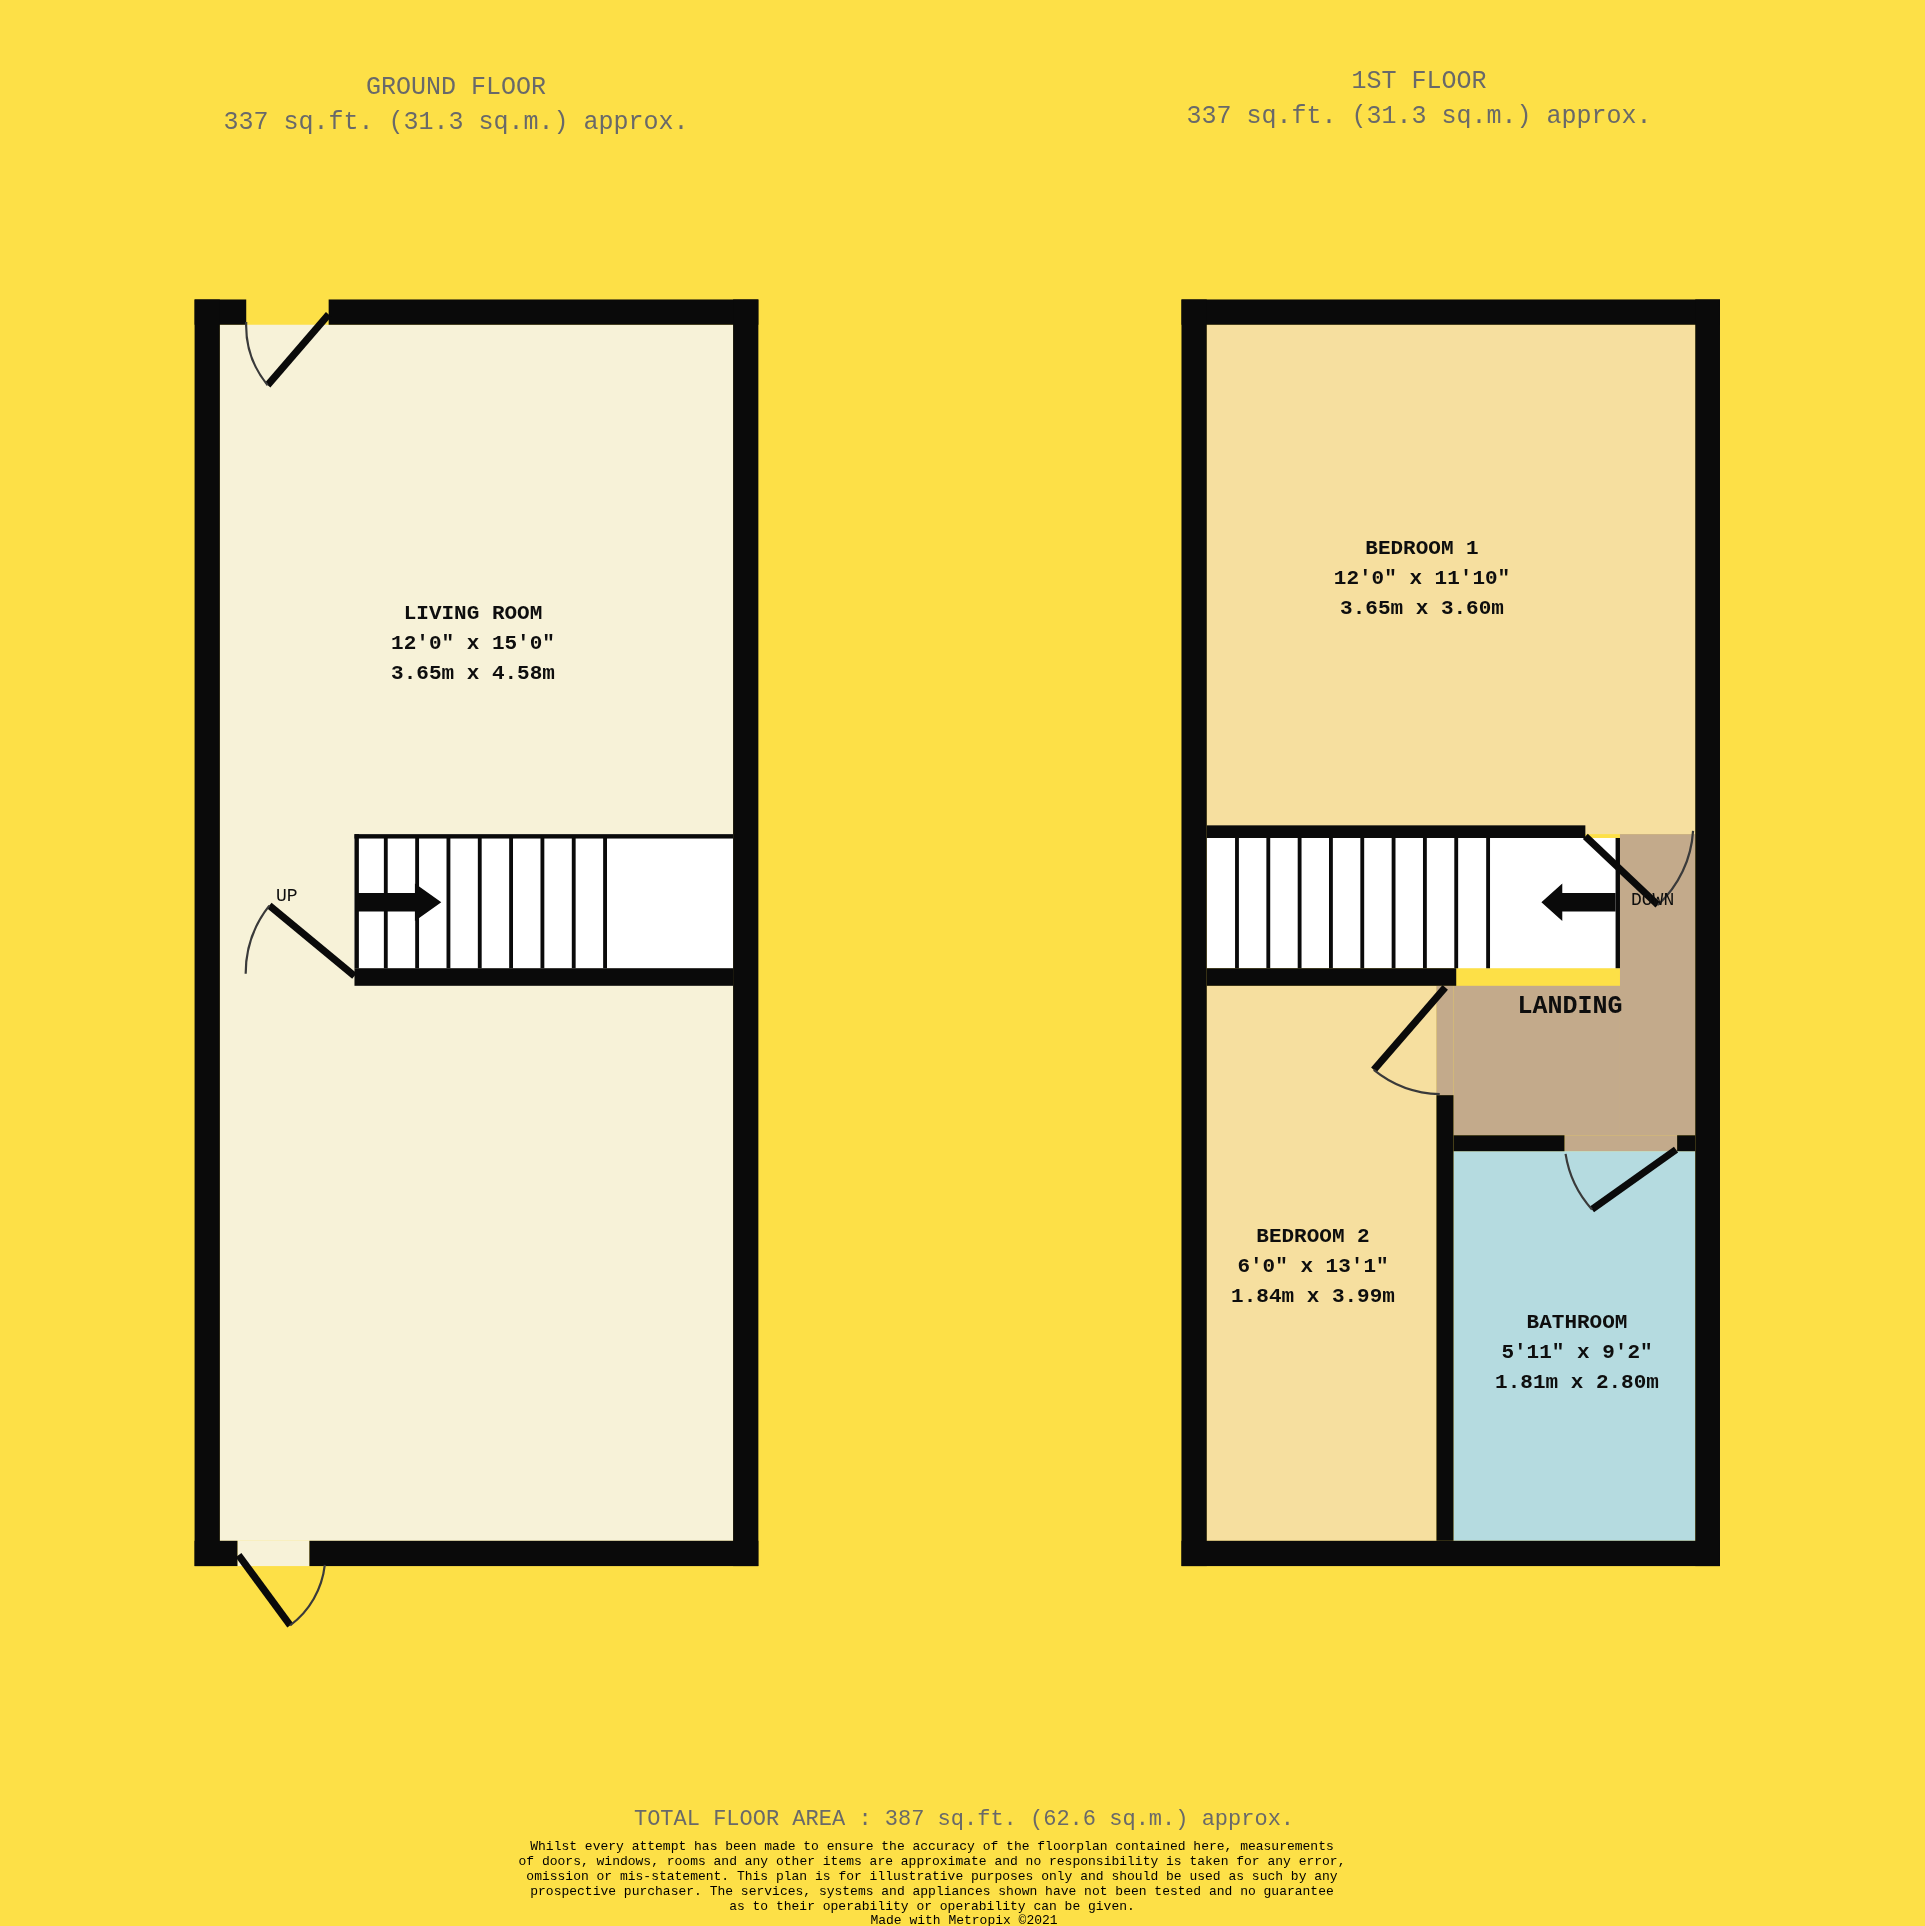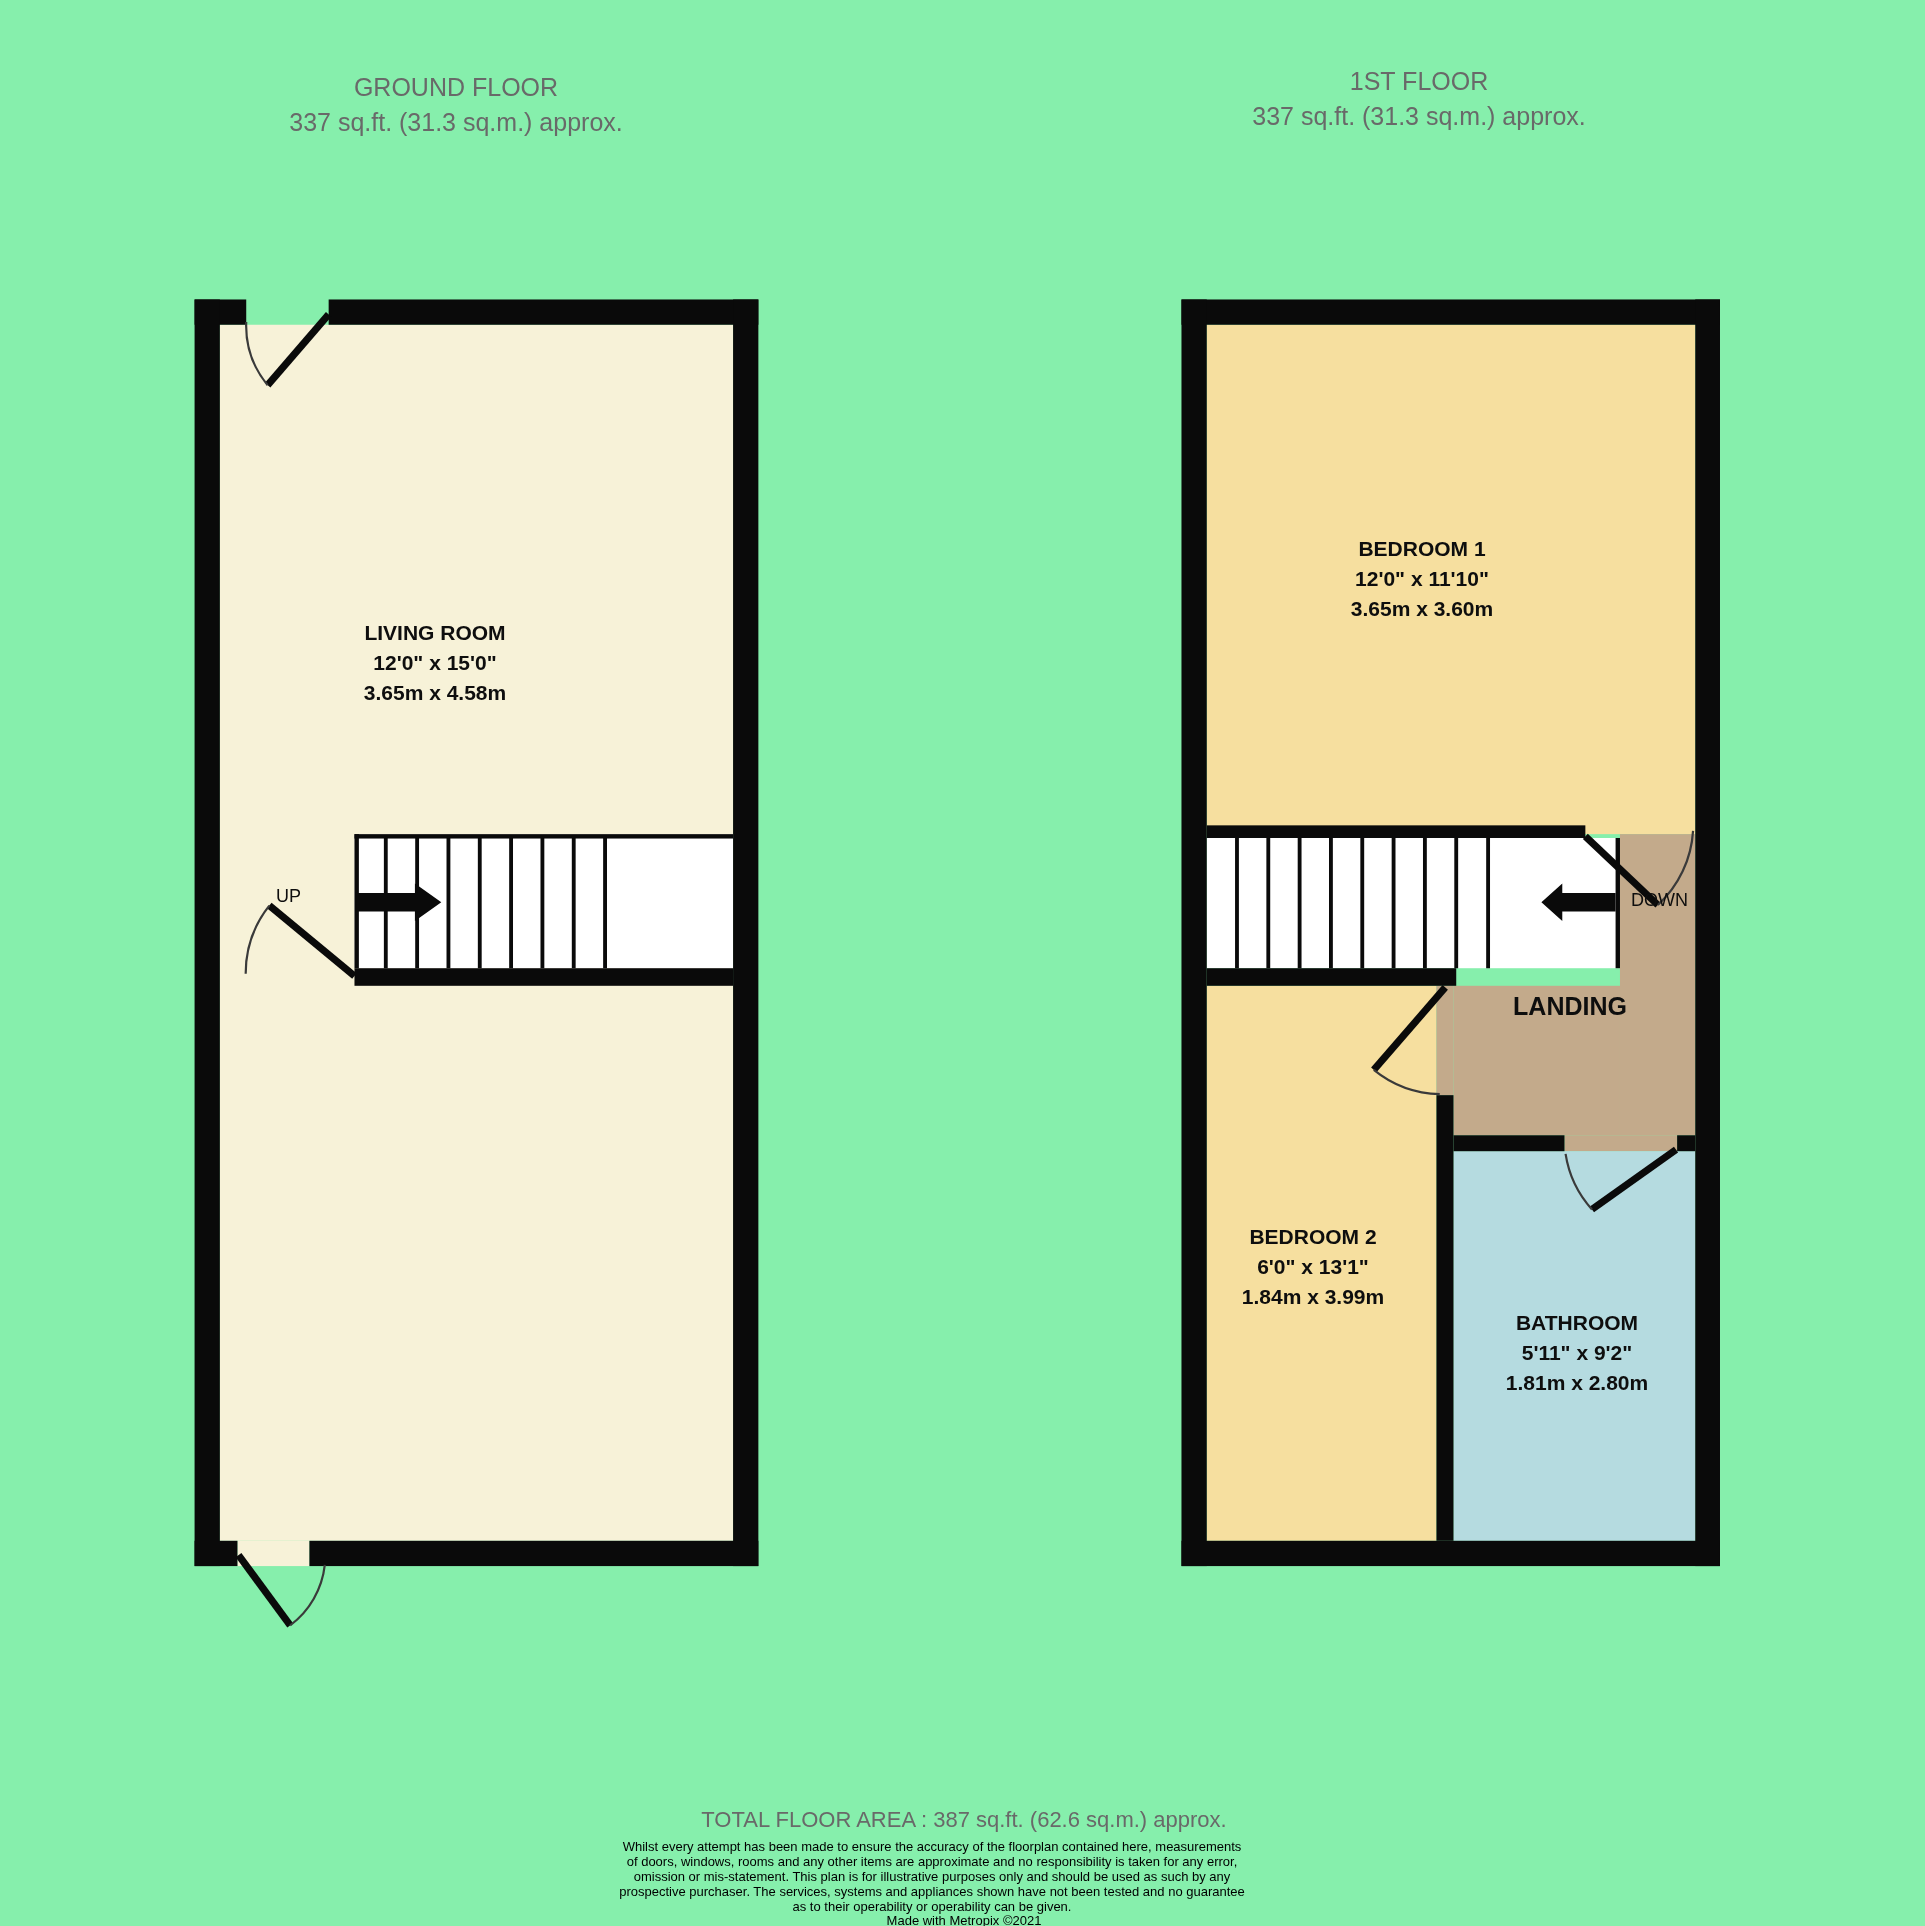--- a/index.html
+++ b/index.html
@@ -1,18 +1,18 @@
 <!DOCTYPE html>
 <html style="font-size:8.8px"><head>
 <meta charset="utf-8">
 <style>
   html,body{margin:0;padding:0;background:#ffffff;}
   #canvas{
-    position:relative;width:1925px;height:1926px;background:#86efac;overflow:hidden;
-    font-family:Liberation Sans, sans-serif;
+    position:relative;width:1925px;height:1926px;background:#fde047;overflow:hidden;
+    font-family:Liberation Mono, monospace;
   }
   #planSvg{position:absolute;left:0;top:0;z-index:2;pointer-events:none;}
   .lbl{position:absolute;z-index:3;text-align:center;transform:translateX(-50%);white-space:nowrap;}
   .hdr{color:#696969;font-size:25px;line-height:35px;font-weight:400;}
   .room-label{color:#0e0e0e;font-size:21px;line-height:30px;font-weight:700;}
   .stair-word{position:absolute;z-index:3;color:#0e0e0e;font-size:18px;font-weight:500;white-space:nowrap;}
   .down-word{overflow:hidden;width:64px;}
   .landing-word{color:#0e0e0e;font-size:25px;font-weight:700;}
   .total-line{color:#696969;font-size:22px;font-weight:400;}
   .disc{color:#000000;font-size:13px;line-height:15px;font-weight:400;}
@@ -122,21 +122,21 @@
 
   <div class="lbl hdr" style="left:456px;top:70px;">
     <div>GROUND FLOOR</div>
     <div>337 sq.ft. (31.3 sq.m.) approx.</div>
   </div>
   <div class="lbl hdr" style="left:1419px;top:64px;">
     <div>1ST FLOOR</div>
     <div>337 sq.ft. (31.3 sq.m.) approx.</div>
   </div>
 
-  <div class="lbl room-label" style="left:435px;top:599px;margin-top:19px;">
+  <div class="lbl room-label" style="left:473px;top:599px;">
     <div>LIVING ROOM</div>
     <div>12'0"  x 15'0"</div>
     <div>3.65m  x 4.58m</div>
   </div>
 
   <div class="lbl room-label" style="left:1422px;top:534px;">
     <div>BEDROOM 1</div>
     <div>12'0"  x 11'10"</div>
     <div>3.65m  x 3.60m</div>
   </div>

